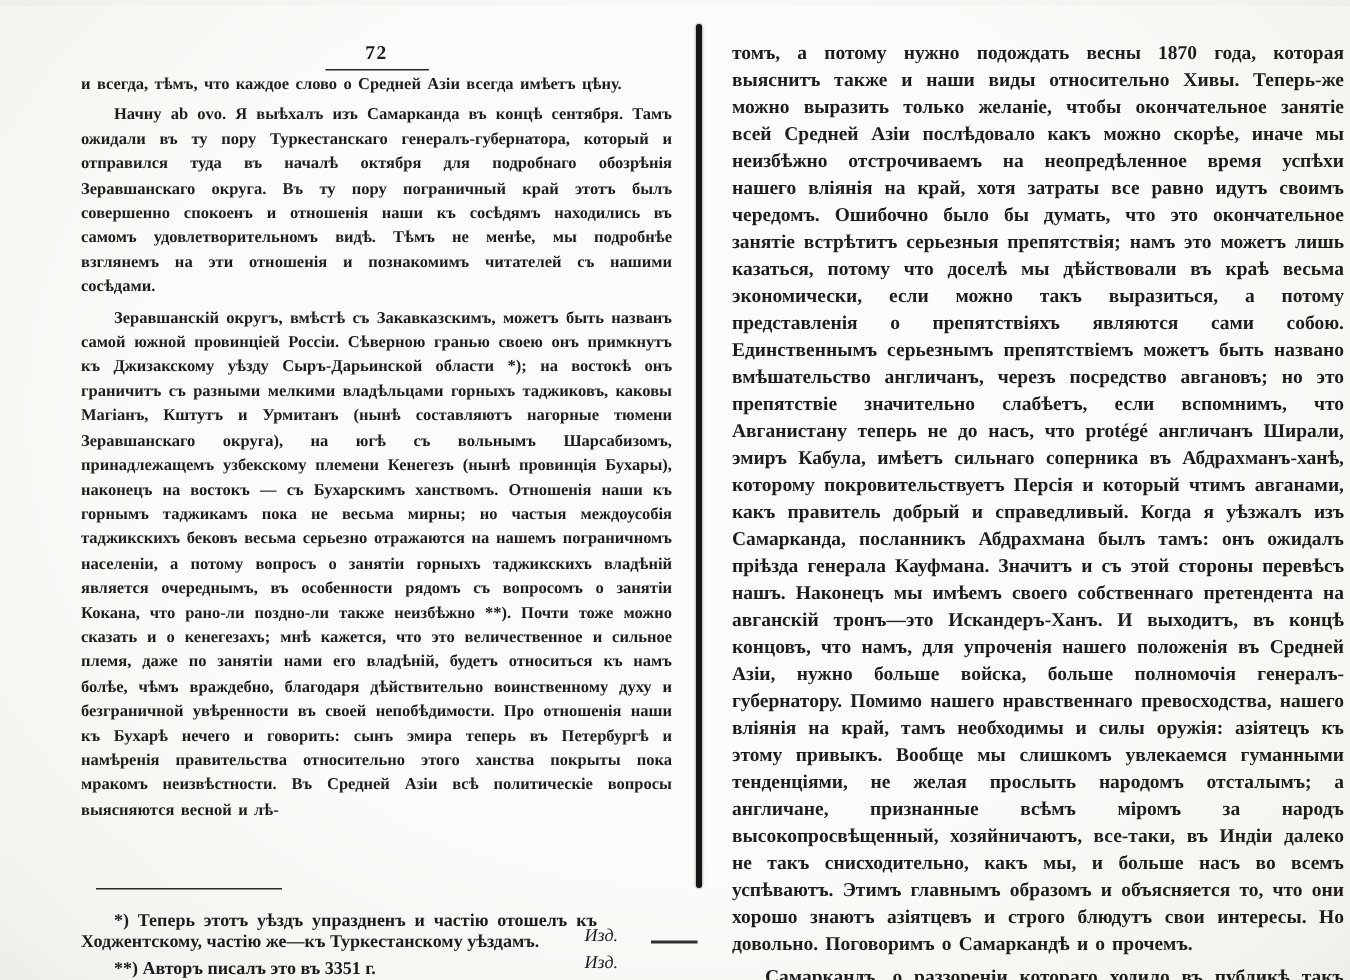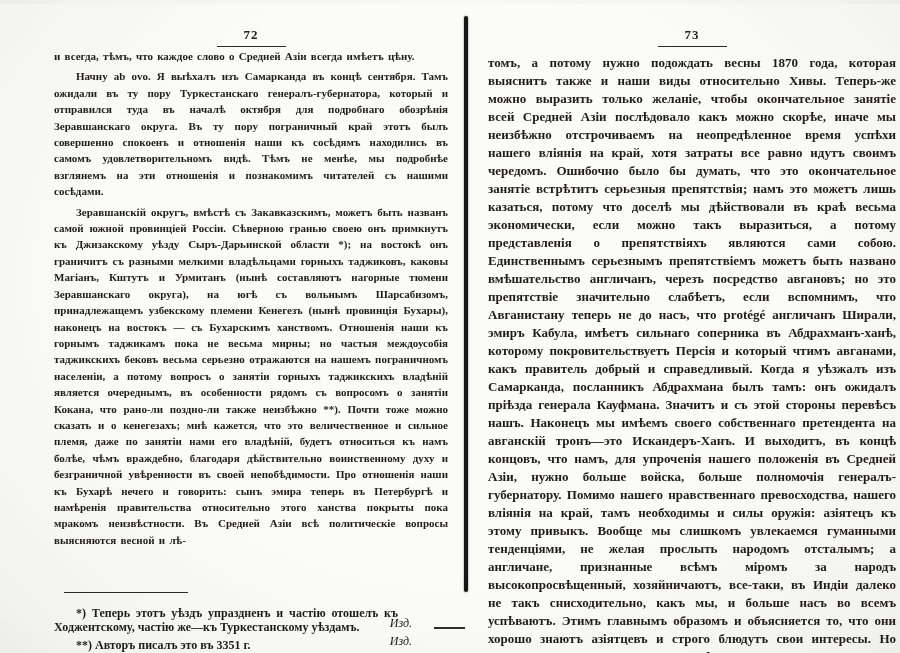--- a/index.html
+++ b/index.html
@@ -99,22 +99,19 @@
         <span class="fn-sig">Изд.</span>
       </div>
       <div class="footnote">
         <span class="fn-text">**) Авторъ писалъ это въ 3351 г.</span>
         <span class="fn-sig">Изд.</span>
       </div>
     </div>
   </div>
 
   <div class="page page-right">
-    <div class="page-header">
-      <span class="page-num">73</span>
-    </div>
     <div class="body-text">
       <p class="noindent">томъ, а потому нужно подождать весны 1870 года, которая выяснитъ также и наши виды относительно Хивы. Теперь-же можно выразить только желаніе, чтобы окончательное занятіе всей Средней Азіи послѣдовало какъ можно скорѣе, иначе мы неизбѣжно отстрочиваемъ на неопредѣленное время успѣхи нашего вліянія на край, хотя затраты все равно идутъ своимъ чередомъ. Ошибочно было бы думать, что это окончательное занятіе встрѣтитъ серьезныя препятствія; намъ это можетъ лишь казаться, потому что доселѣ мы дѣйствовали въ краѣ весьма экономически, если можно такъ выразиться, а потому представленія о препятствіяхъ являются сами собою. Единственнымъ серьезнымъ препятствіемъ можетъ быть названо вмѣшательство англичанъ, черезъ посредство авгановъ; но это препятствіе значительно слабѣетъ, если вспомнимъ, что Авганистану теперь не до насъ, что protégé англичанъ Ширали, эмиръ Кабула, имѣетъ сильнаго соперника въ Абдрахманъ-ханѣ, которому покровительствуетъ Персія и который чтимъ авганами, какъ правитель добрый и справедливый. Когда я уѣзжалъ изъ Самарканда, посланникъ Абдрахмана былъ тамъ: онъ ожидалъ пріѣзда генерала Кауфмана. Значитъ и съ этой стороны перевѣсъ нашъ. Наконецъ мы имѣемъ своего собственнаго претендента на авганскій тронъ—это Искандеръ-Ханъ. И выходитъ, въ концѣ концовъ, что намъ, для упроченія нашего положенія въ Средней Азіи, нужно больше войска, больше полномочія генералъ-губернатору. Помимо нашего нравственнаго превосходства, нашего вліянія на край, тамъ необходимы и силы оружія: азіятецъ къ этому привыкъ. Вообще мы слишкомъ увлекаемся гуманными тенденціями, не желая прослыть народомъ отсталымъ; а англичане, признанные всѣмъ міромъ за народъ высокопросвѣщенный, хозяйничаютъ, все-таки, въ Индіи далеко не такъ снисходительно, какъ мы, и больше насъ во всемъ успѣваютъ. Этимъ главнымъ образомъ и объясняется то, что они хорошо знаютъ азіятцевъ и строго блюдутъ свои интересы. Но довольно. Поговоримъ о Самаркандѣ и о прочемъ.</p>
       <p>Самаркандъ, о раззореніи котораго ходило въ публикѣ такъ много нелѣпостей, теперь какъ и прежде, городокъ небольшой, чистенькій и въ слухахъ о томъ, что мы его совсѣмъ выжгли, я вижу только новое подтвержденіе того, что общество наше ничего</p>
     </div>
   </div>
 
 </div>
 
 </body></html>

